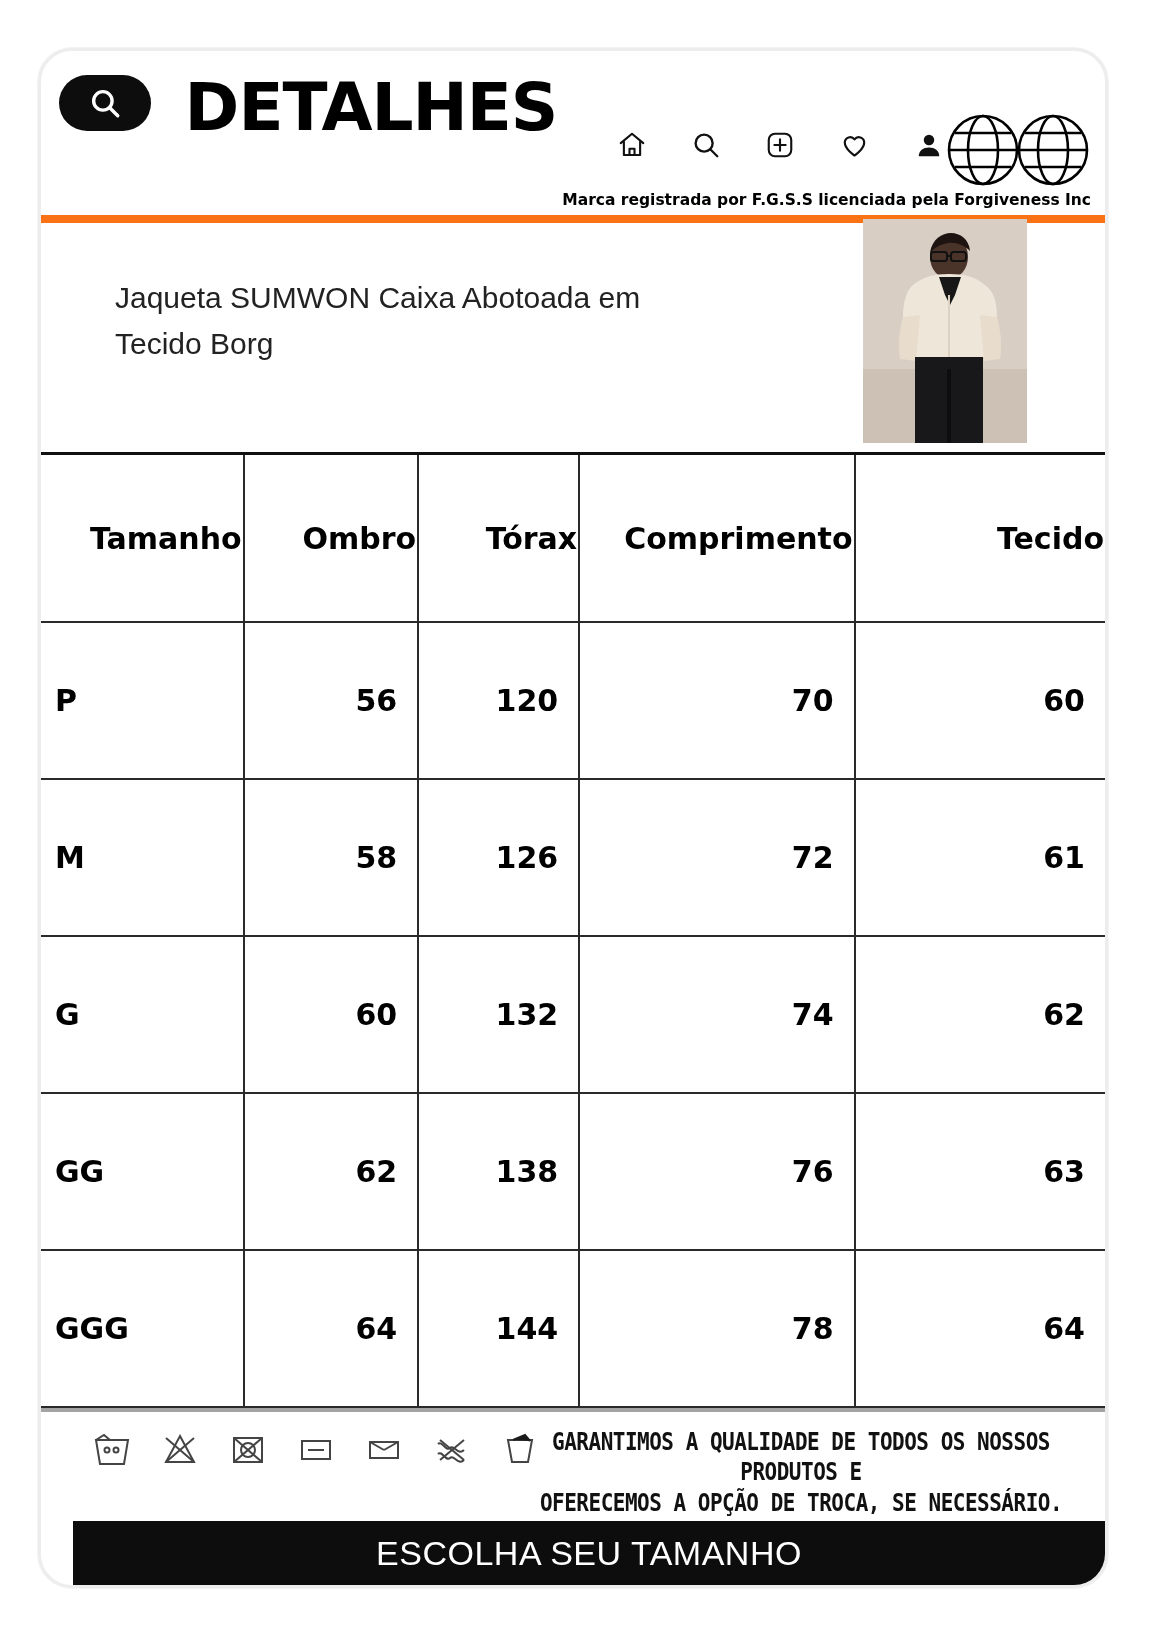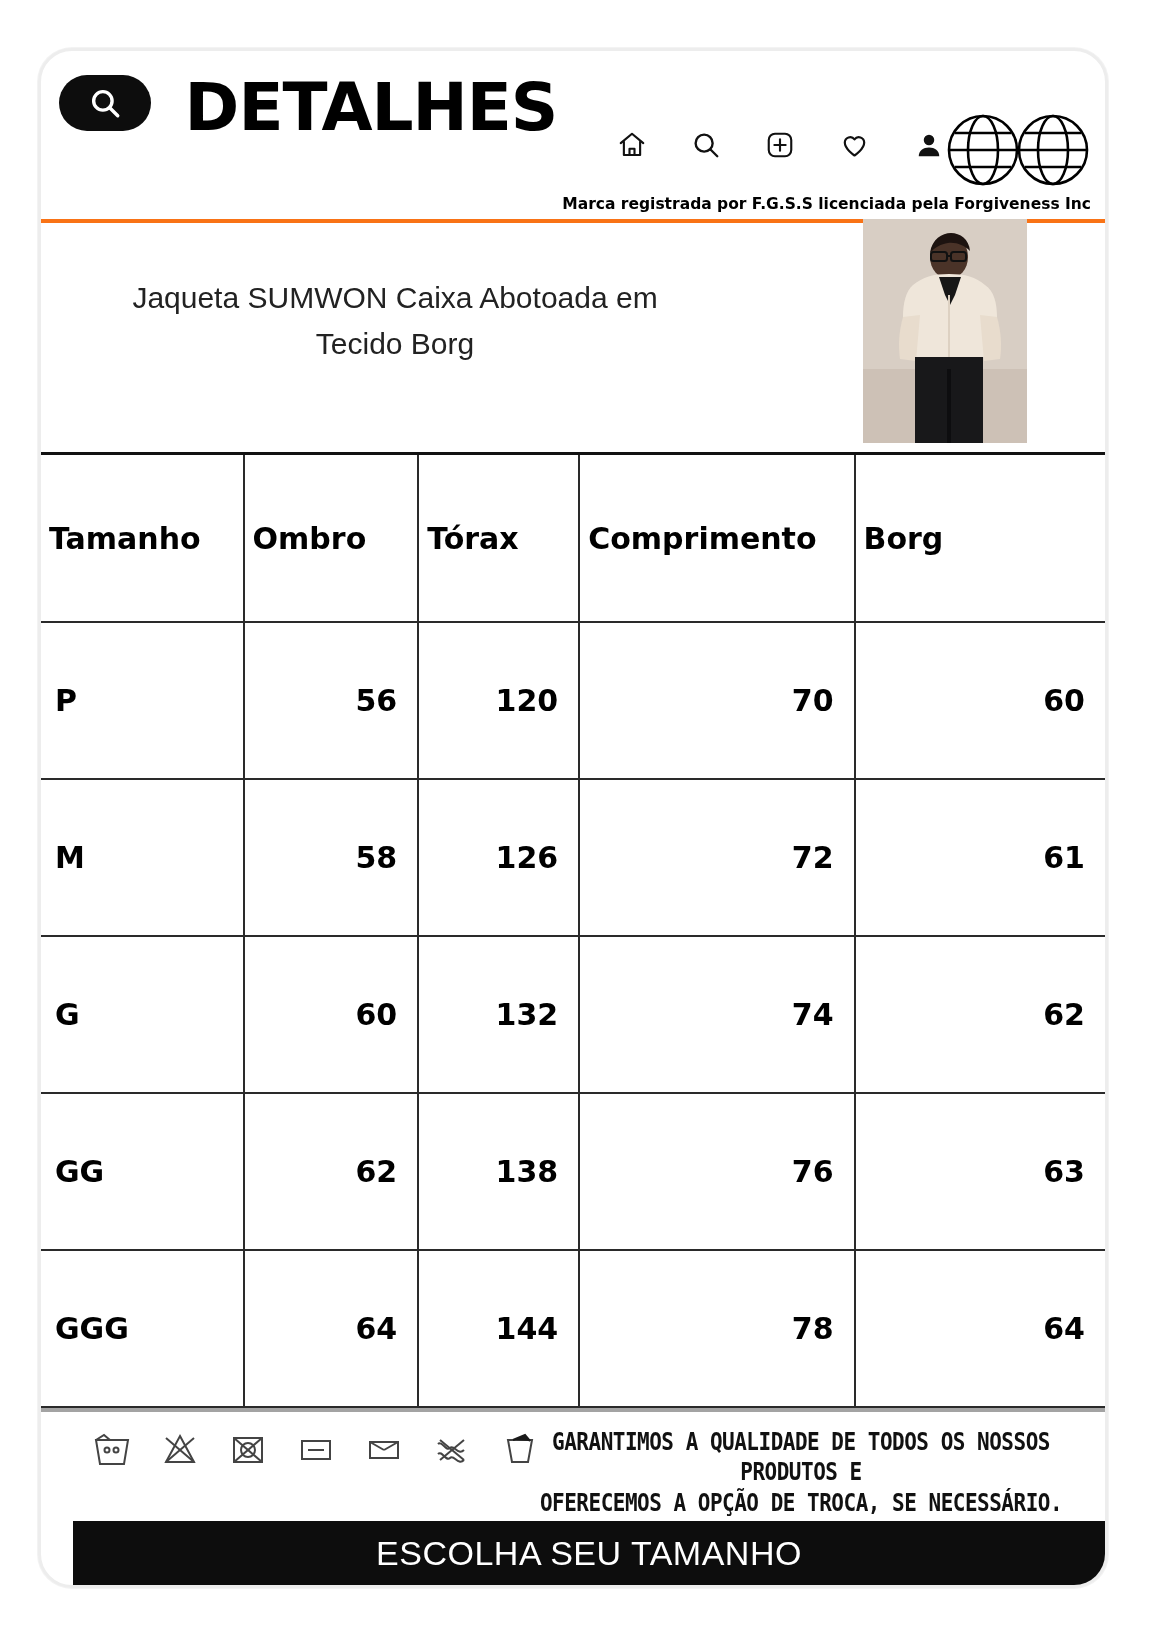--- a/index.html
+++ b/index.html
@@ -25,21 +25,21 @@
     border: 3px solid #ededed;
     border-radius: 34px;
     overflow: hidden;
     box-shadow: 0 0 0 1px #f3f3f3;
   }
 
   
   .header {
     position: relative;
     height: 172px;
-    border-bottom: 4px solid #f97316;
+    border-bottom: 8px solid #f97316;
   }
   .search-pill {
     position: absolute;
     left: 18px;
     top: 24px;
     width: 92px;
     height: 56px;
     background: #0d0d0d;
     border-radius: 28px;
     display: flex;
@@ -122,21 +122,20 @@
     display: flex;
     align-items: center;
   }
   .globes svg { display:block; }
 
   
   .product {
     position: relative;
     height: 232px;
     border-bottom: 3px solid #111;
-    text-align: center;
   }
   .product-name {
     position: absolute;
     left: 74px;
     top: 52px;
     width: 560px;
     font-size: 30px;
     line-height: 46px;
     color: #222;
     font-family: "Liberation Sans", sans-serif;
@@ -161,21 +160,21 @@
   table.size-table th,
   table.size-table td {
     border: 2px solid #2a2a2a;
     font-family: "DejaVu Sans", sans-serif;
     font-weight: bold;
     font-size: 30px;
     color: #000;
   }
   table.size-table th {
     height: 167px;
-    text-align: left;
+    text-align: right;
     padding-left: 8px;
     vertical-align: middle;
     font-size: 30px;
   }
   table.size-table td {
     height: 157px;
     vertical-align: middle;
   }
   td.c-size {
     text-align: left;
@@ -352,21 +351,21 @@
           <col class="col3">
           <col class="col4">
           <col class="col5">
       </colgroup>
       <thead>
         <tr>
           <th>Tamanho</th>
           <th>Ombro</th>
           <th>Tórax</th>
           <th>Comprimento</th>
-          <th>Borg</th>
+          <th>Tecido</th>
         </tr>
       </thead>
       <tbody>
         <tr>
           <td class="c-size">P</td>
           <td class="c-num">56</td>
           <td class="c-num">120</td>
           <td class="c-num">70</td>
           <td class="c-num">60</td>
         </tr>

